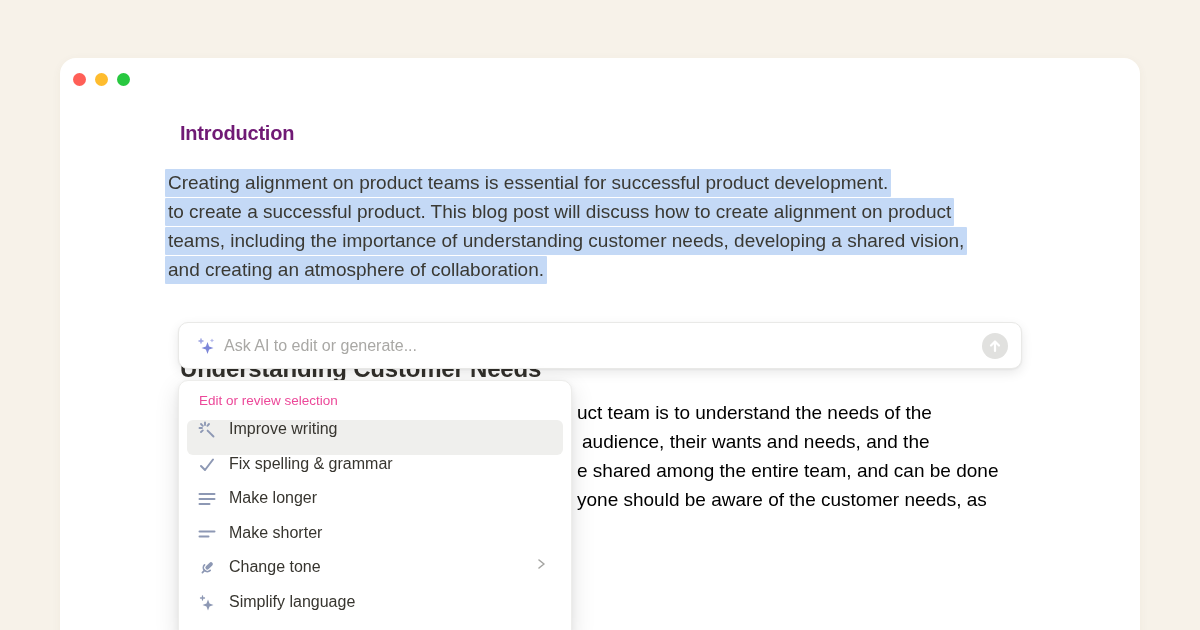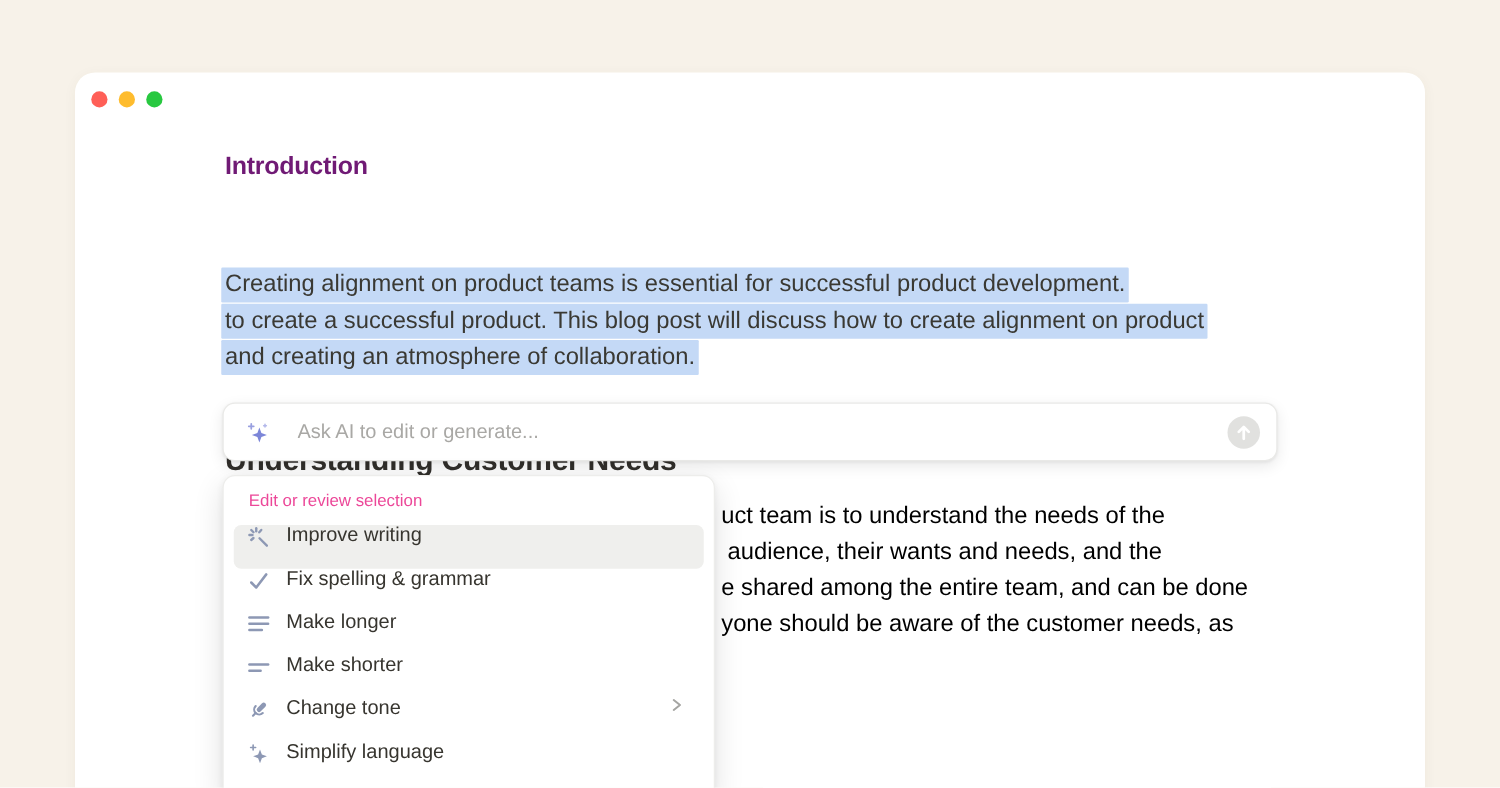--- a/index.html
+++ b/index.html
@@ -18,21 +18,21 @@
   .traffic { position:absolute; left:73px; top:73px; display:flex; gap:9px; }
   .dot { width:13px; height:13px; border-radius:50%; }
   .dot.red { background:#FF5F57; }
   .dot.yellow { background:#FEBC2E; }
   .dot.green { background:#28C840; }
 
   .h1 {
     position:absolute; left:180px; top:122px;
     font-size:20px; font-weight:700; color:#701a75; letter-spacing:-0.2px;
   }
-  .selpara { position:absolute; left:177px; top:169px;margin-top:45px; }
+  .selpara { position:absolute; left:165px; top:169px; }
   .selline {
     display:table; white-space:pre;
     font-size:19px; line-height:28px; height:28px; margin-bottom:1px;
     padding:0 3px; color:#3A3933;
     background:#C4D9F6; border-radius:1px;
   }
   .h2 {
     position:absolute; left:180px; top:355px; z-index:1;
     font-size:24px; font-weight:700; color:#32302C; letter-spacing:-0.2px;
   }
@@ -48,21 +48,21 @@
   .ai-input {
     position:absolute; left:178px; top:322px; width:844px; height:47px; z-index:5;
     background:#FFFFFF; border:1px solid #E9E9E7; border-radius:10px;
     box-shadow:0 4px 12px rgba(0,0,0,0.09), 0 1px 2px rgba(0,0,0,0.05);
     display:flex; align-items:center;
   }
   .ai-input .lead { margin-left:17px; display:flex; }
   .ai-input input {
     flex:1; border:none; outline:none; background:transparent;
     font-family:"Liberation Sans", sans-serif;
-    font-size:16px; color:#37352F; margin-left:22px; margin-right:10px;
+    font-size:16px; color:#37352F; margin-left:8px; margin-right:10px;
   }
   .ai-input input::placeholder { color:#A9A8A5; opacity:1; }
   .send-btn {
     width:26px; height:26px; border-radius:50%; background:#E1E1DF;
     border:none; margin-right:13px; flex:0 0 auto;
     display:flex; align-items:center; justify-content:center; cursor:pointer;
   }
 
   .menu {
     position:absolute; left:178px; top:380px; width:394px; height:260px; z-index:6;
@@ -93,20 +93,21 @@
   <span class="dot red"></span>
   <span class="dot yellow"></span>
   <span class="dot green"></span>
 </div>
 
 <div class="h1">Introduction</div>
 
 <div class="selpara">
   <span class="selline">Creating alignment on product teams is essential for successful product development.</span>
   <span class="selline">to create a successful product. This blog post will discuss how to create alignment on product</span>
+  <span class="selline">teams, including the importance of understanding customer needs, developing a shared vision,</span>
   <span class="selline">and creating an atmosphere of collaboration.</span>
 </div>
 
 <div class="h2">Understanding Customer Needs</div>
 
 <div class="frag frag1">uct team is to understand the needs of the</div>
 <div class="frag frag2">audience, their wants and needs, and the</div>
 <div class="frag frag3">e shared among the entire team, and can be done</div>
 <div class="frag frag4">yone should be aware of the customer needs, as</div>
 

